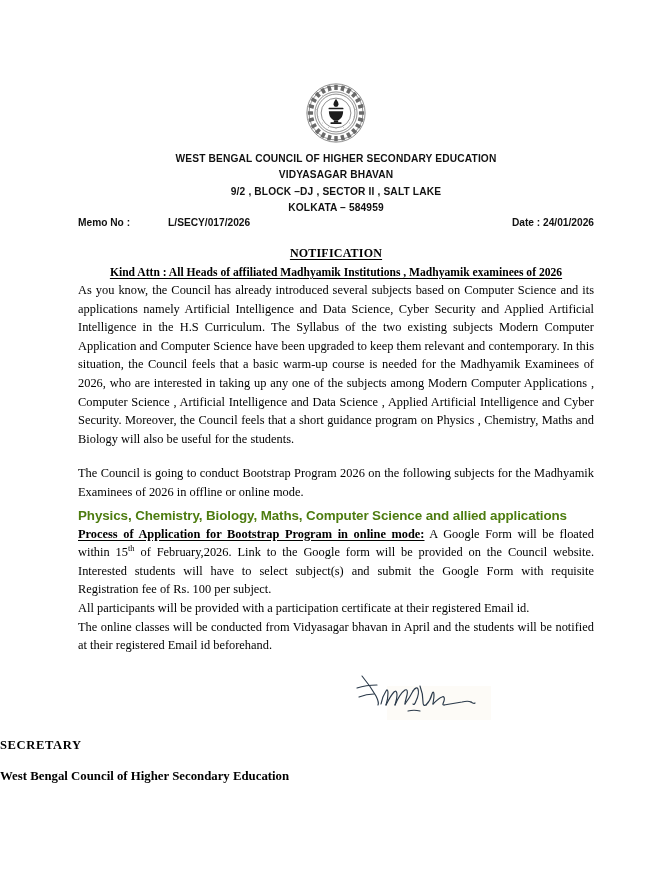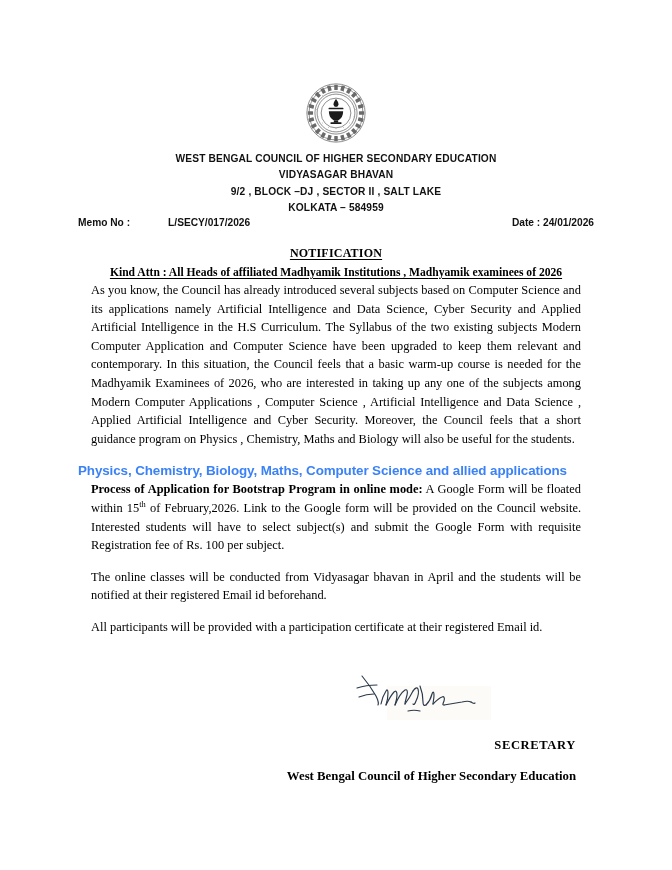--- a/index.html
+++ b/index.html
@@ -101,41 +101,42 @@
   }
 
   
   .body-col {
     position: absolute;
     left: 78px;
     top: 281px;
     width: 516px;
   }
   p.para {
-    margin: 13px;
+    margin: 0;
     font-size: 12.4px;
     line-height: 18.6px;
     text-align: justify;
     text-justify: inter-word;
   }
   p.para.spaced { margin-top: 16px; }
   p.para.tight  { margin-top: 0; }
 
   .bold-sans {
     margin: 4px 0 0 0;
     font-family: "Liberation Sans", "DejaVu Sans", sans-serif;
     font-weight: bold;
     font-size: 13.4px;
     line-height: 19px;
     letter-spacing: -0.1px;
-    color: #3b82f6;
+    color: #4d7c0f;
   }
 
   .u-bold {
     font-weight: bold;
+    text-decoration: underline;
     text-underline-offset: 2px;
   }
   sup { font-size: 0.68em; vertical-align: super; line-height: 0; }
 
   
   .sig-area {
     position: absolute;
     left: 345px;
     top: 664px;
     width: 150px;
@@ -154,21 +155,21 @@
     left: 0; top: 0;
     width: 150px;
     height: 62px;
   }
 
   .sign-block {
     position: absolute;
     left: 0;
     top: 738px;
     width: 576px;
-    text-align: right;
+    text-align: left;
   }
   .secretary {
     font-size: 12.6px;
     font-weight: bold;
     letter-spacing: 0.6px;
   }
   .council-line {
     margin-top: 16px;
     font-size: 12.8px;
     font-weight: bold;
@@ -263,28 +264,29 @@
   </div>
 
   <div class="notif-title">NOTIFICATION</div>
 
   <div class="kind-attn">Kind Attn : All Heads of affiliated Madhyamik Institutions , Madhyamik examinees of 2026</div>
 
   <div class="body-col">
 
     <p class="para tight">As you know, the Council has already introduced several subjects based on Computer Science and its applications namely Artificial Intelligence and Data Science, Cyber Security and Applied Artificial Intelligence in the H.S Curriculum. The Syllabus of the two existing subjects Modern Computer Application and Computer Science have been upgraded to keep them relevant and contemporary. In this situation, the Council feels that a basic warm-up course is needed for the Madhyamik Examinees of 2026, who are interested in taking up any one of the subjects among Modern Computer Applications , Computer Science , Artificial Intelligence and Data Science , Applied Artificial Intelligence and Cyber Security. Moreover, the Council feels that a short guidance program on Physics , Chemistry, Maths and Biology will also be useful for the students.</p>
 
+    <p class="para spaced">The Council is going to conduct Bootstrap Program 2026 on the following subjects for the Madhyamik Examinees of 2026 in offline or online mode.</p>
 
     <p class="bold-sans">Physics, Chemistry, Biology, Maths, Computer Science and allied applications</p>
 
     <p class="para tight"><span class="u-bold">Process of Application for Bootstrap Program in online mode:</span><span> A Google Form will be floated within 15</span><sup>th</sup><span> of February,2026. Link to the Google form will be provided on the Council website. Interested students will have to select subject(s) and submit the Google Form with requisite Registration fee of Rs. 100 per subject.</span></p>
 
+    <p class="para tight">All participants will be provided with a participation certificate at their registered Email id.</p>
+
     <p class="para tight">The online classes will be conducted from Vidyasagar bhavan in April and the students will be notified at their registered Email id beforehand.</p>
-
-    <p class="para tight">All participants will be provided with a participation certificate at their registered Email id.</p>
   </div>
 
   <div class="sig-area">
     <div class="sig-paper"></div>
     <svg class="sig-ink" viewBox="0 0 150 62" aria-hidden="true">
       <g fill="none" stroke="#2b3a4a" stroke-width="1.15" stroke-linecap="round" stroke-linejoin="round">
         <path d="M17 12 C22 18 27 25 31 32 C33 36 34 39 33 41"></path>
         <path d="M12 24 C18 22 25 21 32 21"></path>
         <path d="M14 33 C19 31 24 30 29 30"></path>
         <path d="M36 40 C37 35 39 30 41 27 C42 25 43 26 43 29 C43 33 42 38 41 41"></path>

